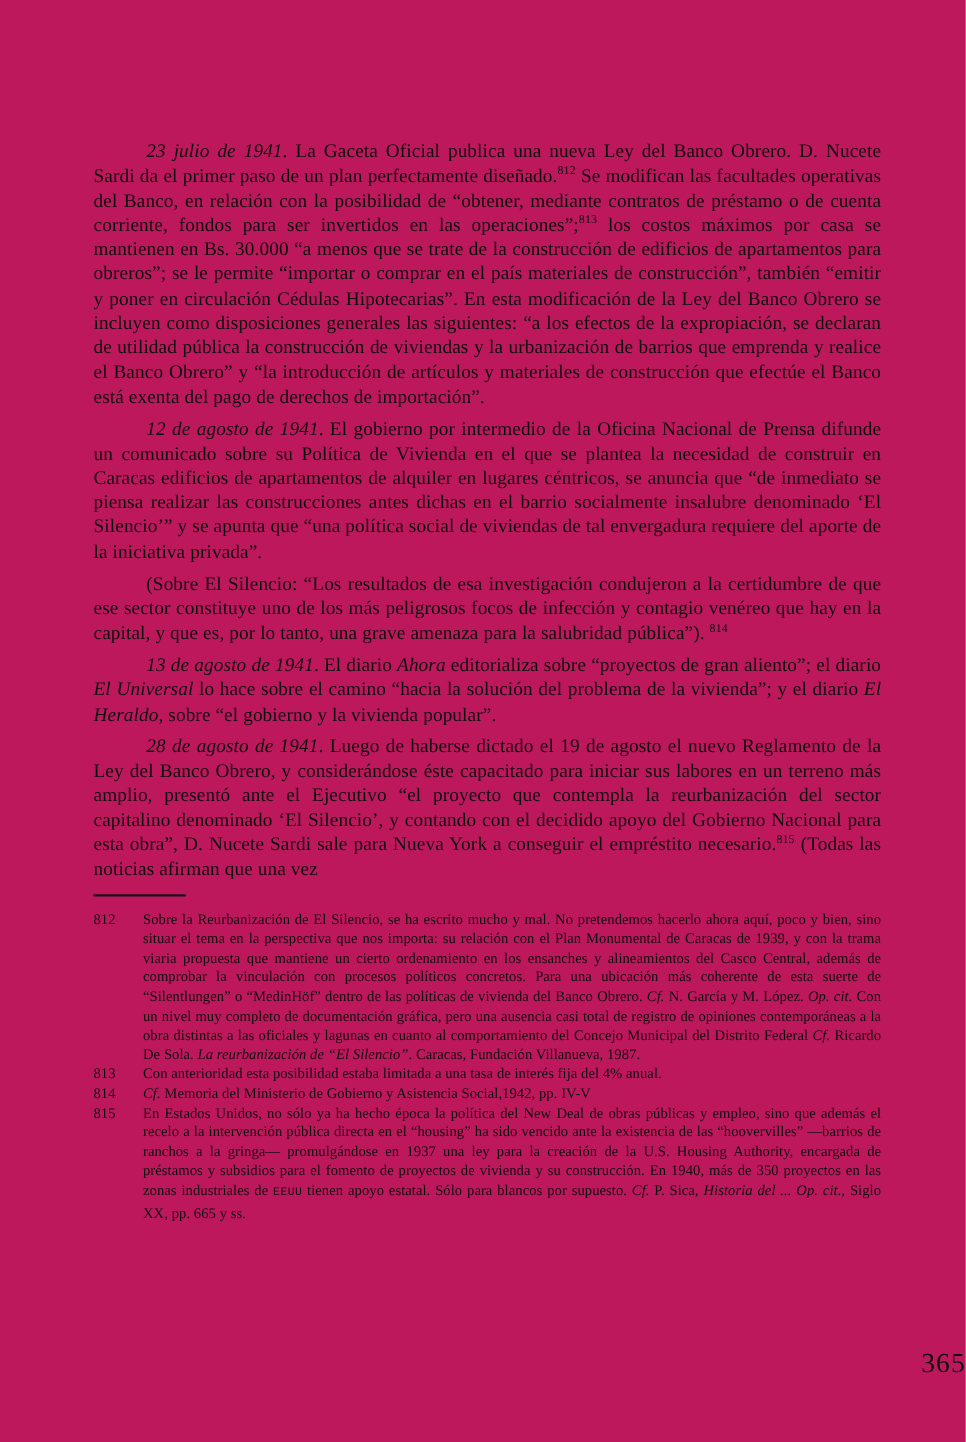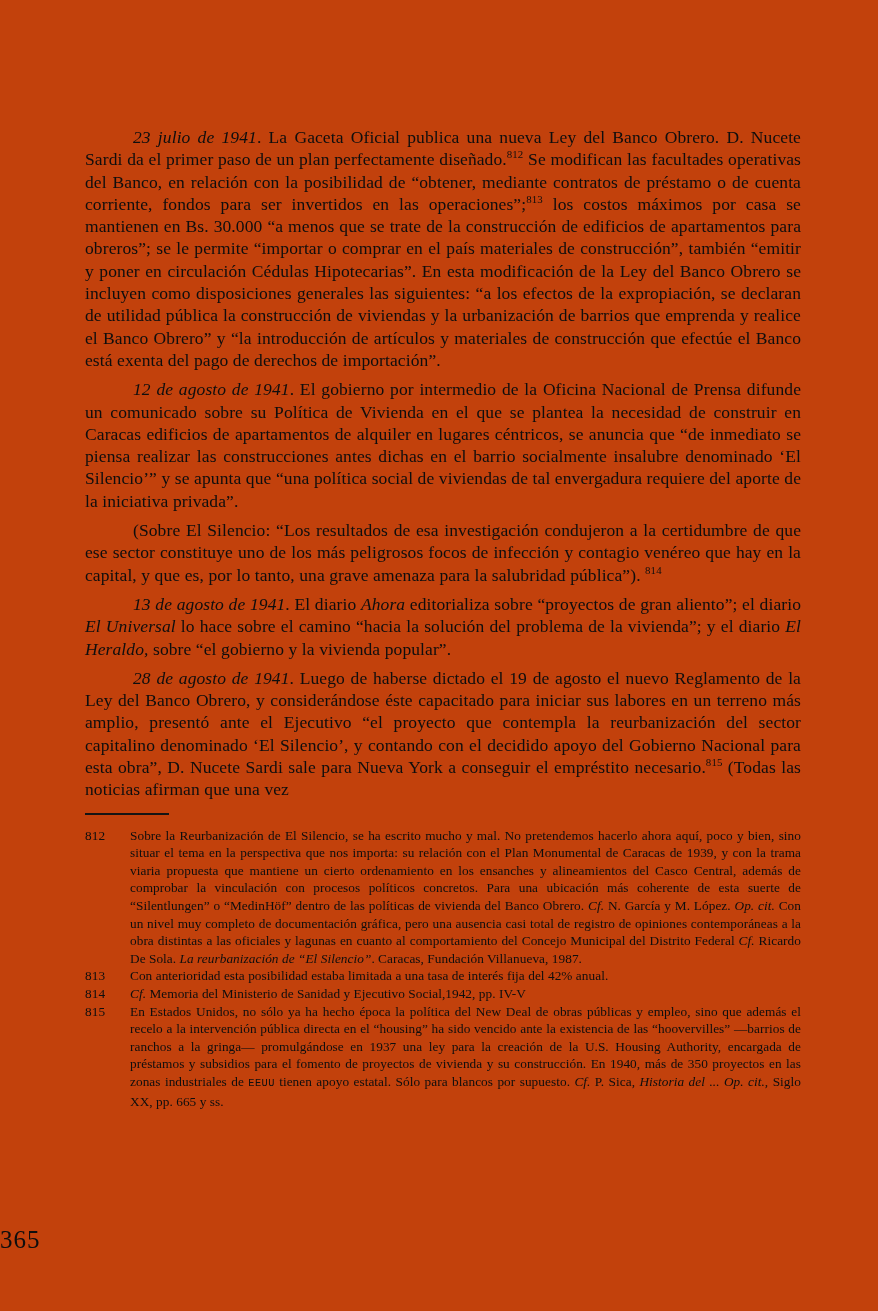--- a/index.html
+++ b/index.html
@@ -5,21 +5,21 @@
   html, body {
     margin: 0;
     padding: 0;
     background: #e8e8e8;
   }
   .page {
     position: relative;
     width: 878px;
     height: 1311px;
     margin: 0 auto;
-    background: #c2410c;
+    background: #be185d;
     color: #0e0e0e;
     font-family: "Liberation Serif", "DejaVu Serif", serif;
     overflow: hidden;
   }
   .text-block {
     position: absolute;
     left: 85px;
     top: 126px;
     width: 716px;
   }
@@ -64,21 +64,21 @@
   }
   .fn-text {
     flex: 1;
     text-align: justify;
   }
   .page-num {
     position: absolute;
     top: 1226px;
     left: 0;
     width: 878px;
-    text-align: left;
+    text-align: right;
     font-size: 25px;
     letter-spacing: 1px;
   }
 </style>
 </head>
 <body>
 
 <div class="page">
   <div class="text-block">
 
@@ -89,25 +89,25 @@
     <p class="body-par"><span class="it">28 de agosto de 1941</span><span>. Luego de haberse dictado el 19 de agosto el nuevo Reglamento de la Ley del Banco Obrero, y considerándose éste capacitado para iniciar sus labores en un terreno más amplio, presentó ante el Ejecutivo “el proyecto que contempla la reurbanización del sector capitalino denominado ‘El Silencio’, y contando con el decidido apoyo del Gobierno Nacional para esta obra”, D. Nucete Sardi sale para Nueva York a conseguir el empréstito necesario.</span><span class="sup">815</span><span> (Todas las noticias afirman que una vez</span></p>
 
     <div class="fn-rule"></div>
 
     <div class="fn">
       <span class="fn-num">812</span>
       <span class="fn-text"><span>Sobre la Reurbanización de El Silencio, se ha escrito mucho y mal. No pretendemos hacerlo ahora aquí, poco y bien, sino situar el tema en la perspectiva que nos importa: su relación con el Plan Monumental de Caracas de 1939, y con la trama viaria propuesta que mantiene un cierto ordenamiento en los ensanches y alineamientos del Casco Central, además de comprobar la vinculación con procesos políticos concretos. Para una ubicación más coherente de esta suerte de “Silentlungen” o “MedinHöf” dentro de las políticas de vivienda del Banco Obrero. </span><span class="it">Cf.</span><span> N. García y M. López. </span><span class="it">Op. cit.</span><span> Con un nivel muy completo de documentación gráfica, pero una ausencia casi total de registro de opiniones contemporáneas a la obra distintas a las oficiales y lagunas en cuanto al comportamiento del Concejo Municipal del Distrito Federal </span><span class="it">Cf.</span><span> Ricardo De Sola. </span><span class="it">La reurbanización de “El Silencio”</span><span>. Caracas, Fundación Villanueva, 1987.</span></span>
     </div>
     <div class="fn">
       <span class="fn-num">813</span>
-      <span class="fn-text"><span>Con anterioridad esta posibilidad estaba limitada a una tasa de interés fija del 42% anual.</span></span>
+      <span class="fn-text"><span>Con anterioridad esta posibilidad estaba limitada a una tasa de interés fija del 4% anual.</span></span>
     </div>
     <div class="fn">
       <span class="fn-num">814</span>
-      <span class="fn-text"><span class="it">Cf.</span><span> Memoria del Ministerio de Sanidad y Ejecutivo Social,1942, pp. IV-V</span></span>
+      <span class="fn-text"><span class="it">Cf.</span><span> Memoria del Ministerio de Gobierno y Asistencia Social,1942, pp. IV-V</span></span>
     </div>
     <div class="fn">
       <span class="fn-num">815</span>
       <span class="fn-text"><span>En Estados Unidos, no sólo ya ha hecho época la política del New Deal de obras públicas y empleo, sino que además el recelo a la intervención pública directa en el “housing” ha sido vencido ante la existencia de las “hoovervilles” —barrios de ranchos a la gringa— promulgándose en 1937 una ley para la creación de la U.S. Housing Authority, encargada de préstamos y subsidios para el fomento de proyectos de vivienda y su construcción. En 1940, más de 350 proyectos en las zonas industriales de </span><span class="sc">EEUU</span><span> tienen apoyo estatal. Sólo para blancos por supuesto. </span><span class="it">Cf.</span><span> P. Sica, </span><span class="it">Historia del ... Op. cit.,</span><span> Siglo XX, pp. 665 y ss.</span></span>
     </div>
 
   </div>
 
   <div class="page-num">365</div>
 </div>

